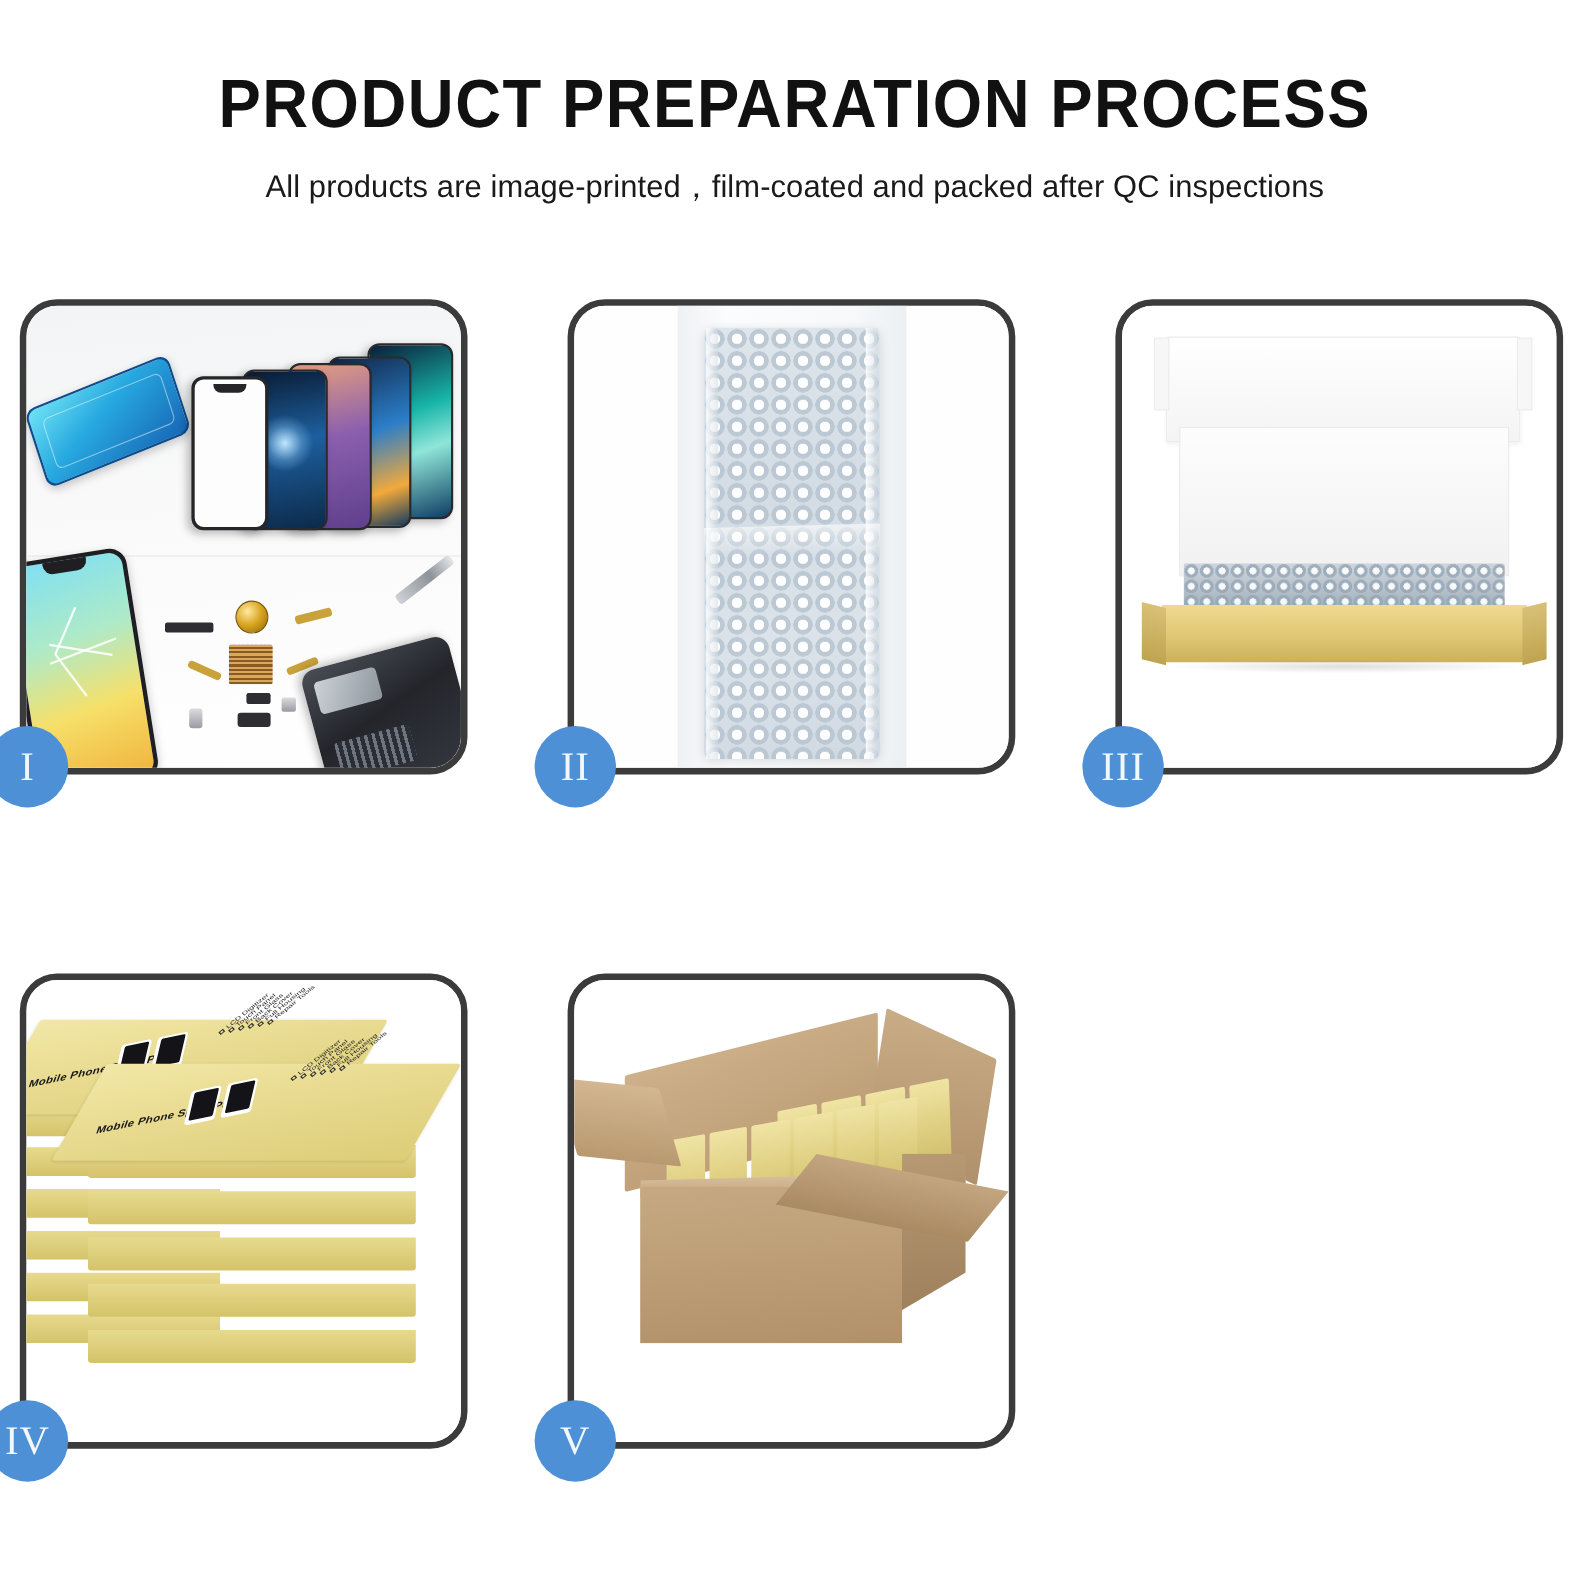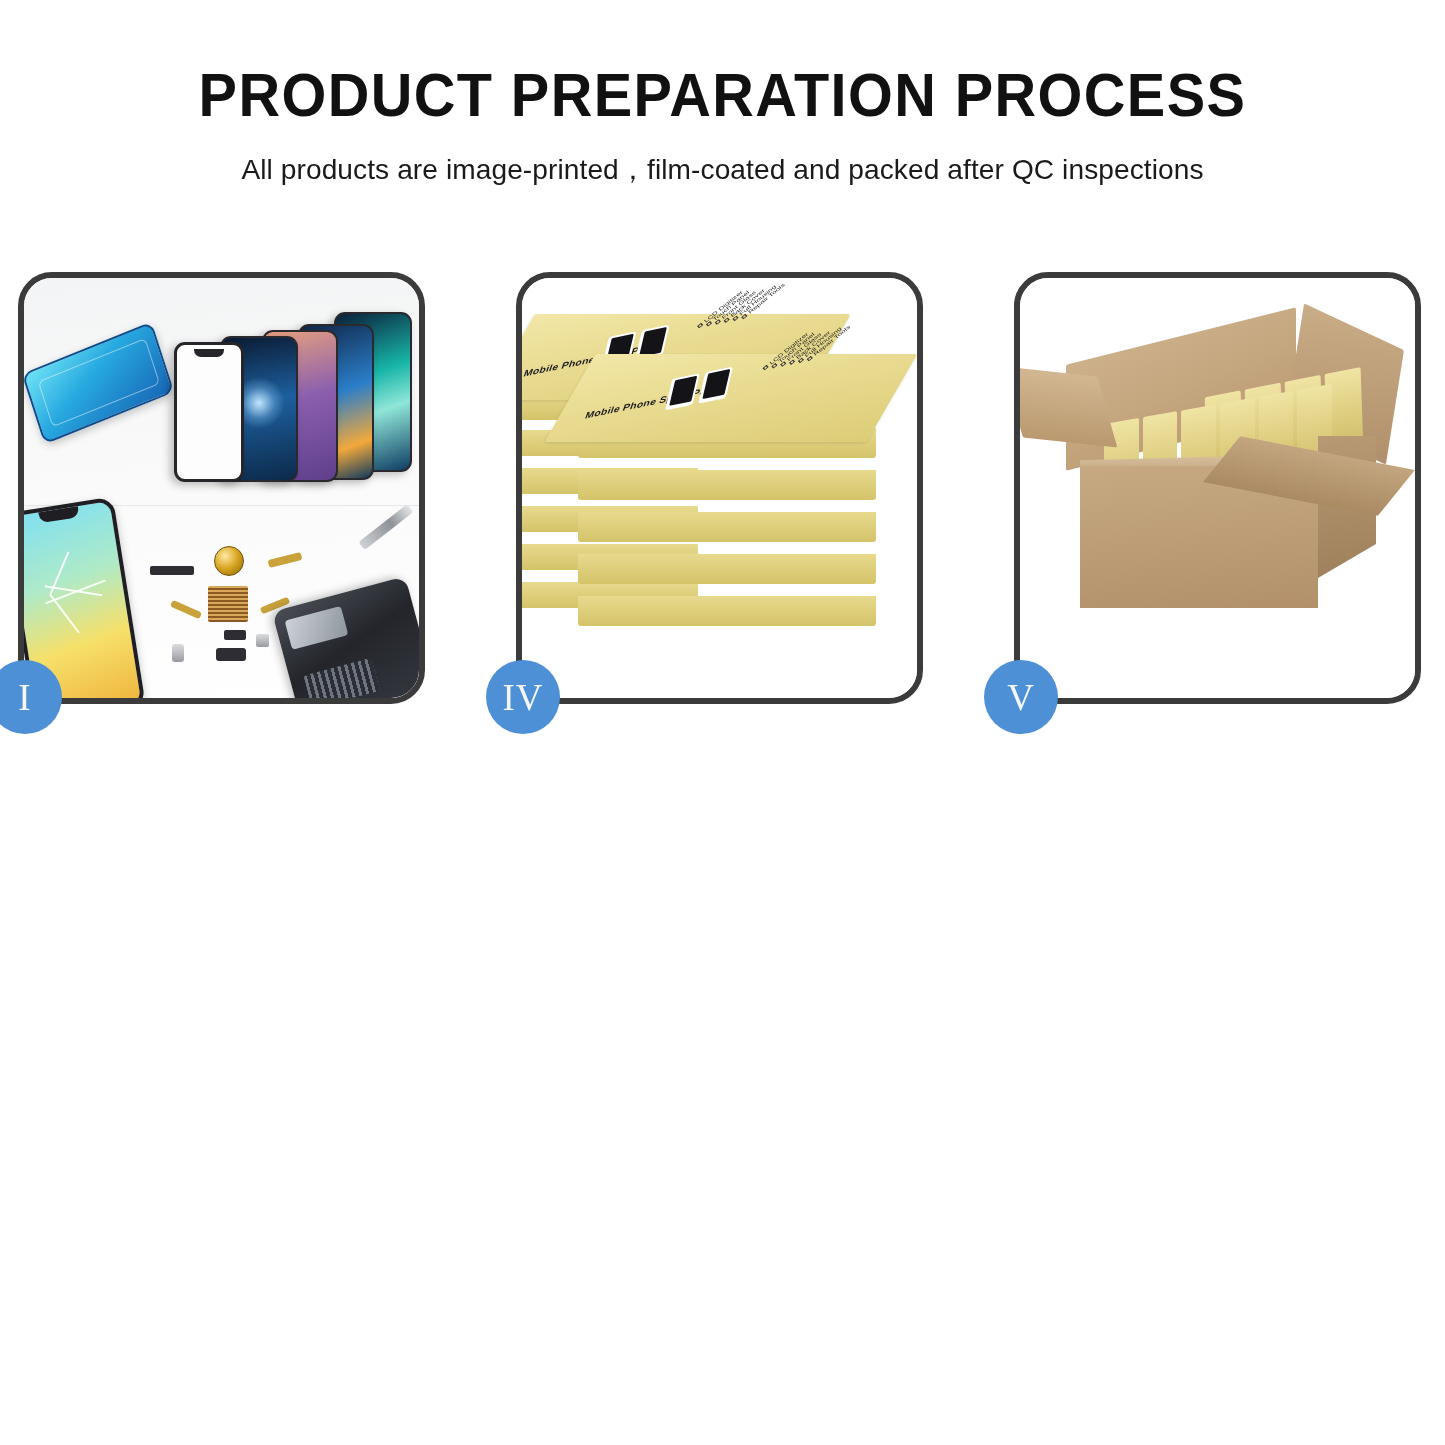--- a/index.html
+++ b/index.html
@@ -383,21 +383,47 @@
       <div class="cmp cmp-silver" style="left:382px;top:372px;width:5px;height:14px;"></div>
 
       <div class="p1-tweezer"></div>
       <div class="p1-housing"></div>
     </div>
     <div class="badge">
       <span>I</span>
     </div>
   </div>
 
-
+  <div class="panel">
+    <div class="panel-inner">
+      <div class="p2-bg"></div>
+      <div class="p2-sleeve"></div>
+      <div class="p2-wrap">
+        <div class="p2-seam" style="left:2px;"></div>
+        <div class="p2-seam" style="right:2px;"></div>
+      </div>
+    </div>
+    <div class="badge">
+      <span>II</span>
+    </div>
+  </div>
+
+  <div class="panel">
+    <div class="panel-inner">
+      <div class="p3-bg"></div>
+      <div class="p3-lid"></div>
+      <div class="p3-back"></div>
+      <div class="p3-foam"></div>
+      <div class="p3-front"></div>
+      <div class="p3-shadow"></div>
+    </div>
+    <div class="badge">
+      <span>III</span>
+    </div>
+  </div>
 
   <div class="panel">
     <div class="panel-inner">
       <div class="p4-bg"></div>
 
       <div class="bx-side" style="left:-6px;top:116px;width:182px;height:26px;"></div>
       <div class="bx-side" style="left:-6px;top:152px;width:182px;height:26px;"></div>
       <div class="bx-side" style="left:-6px;top:190px;width:182px;height:26px;"></div>
       <div class="bx-side" style="left:-6px;top:228px;width:182px;height:26px;"></div>
       <div class="bx-side" style="left:-6px;top:266px;width:182px;height:26px;"></div>

